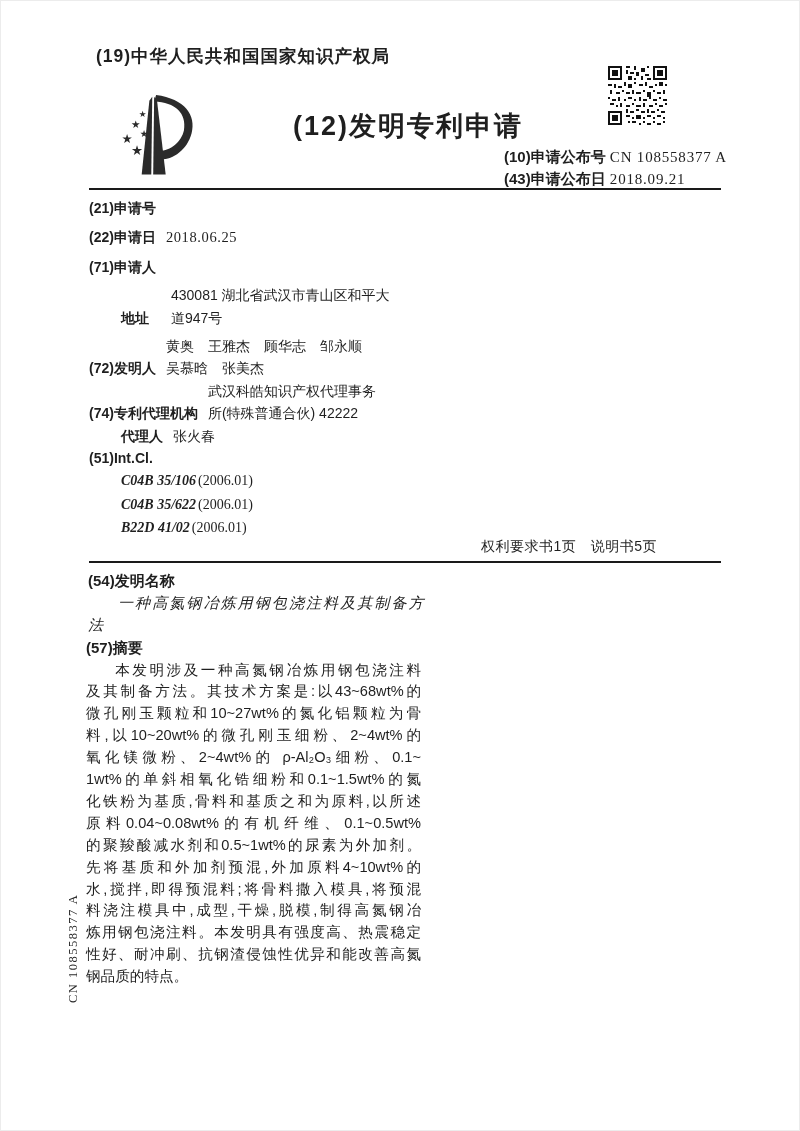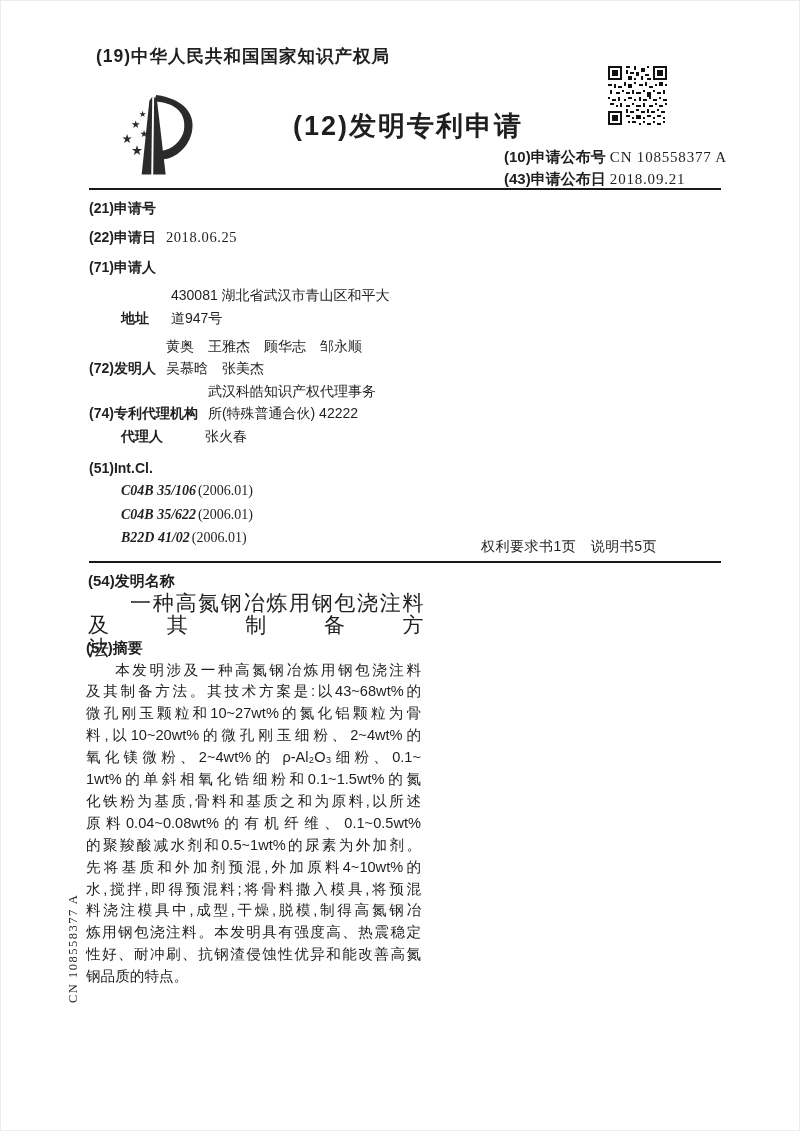--- a/index.html
+++ b/index.html
@@ -34,39 +34,39 @@
   .hr { background: #1a1a1a; height: 2px; width: 632px; left: 89px; }
   .hr1 { top: 188px; }
   .hr2 { top: 561px; }
 
   
   .biblio { left: 89px; top: 197px; width: 336px; font-size: 14px; line-height: 22.4px; }
   .b-row { display: flex; align-items: flex-end; }
   .b-label { font-weight: 700; white-space: nowrap; margin-right: 10px; }
   .b-val { flex: 1; }
   .indent { padding-left: 32px; }
-  .mb7 { margin-bottom: 7px; } .mb6 { margin-bottom: 6px; gap: 12px; } .mb2 { margin-bottom: 10px; gap: 32px; }
+  .mb7 { margin-bottom: 7px; } .mb6 { margin-bottom: 6px; gap: 12px; } .mb2 { margin-bottom: 0; }
   .num { font-family: "Liberation Serif", serif; font-size: 14.5px; letter-spacing: 0.6px; }
   .cl-row { padding-left: 32px; }
   .cl-code { font-family: "Liberation Serif", serif; font-weight: 700; font-style: italic; margin-right: 2px; }
   .cl-ver { font-family: "Liberation Serif", serif; }
 
   .pagesinfo { left: 481px; top: 538px; font-size: 14px; letter-spacing: 0.5px; }
 
   
   .sec-label { font-size: 15px; font-weight: 700; line-height: 22px; }
   .titleblock { left: 88px; top: 570px; width: 336px; }
   .absblock   { left: 86px; top: 637px; width: 335px; }
   .just-lines div {
     text-align: justify;
     text-align-last: justify;
   }
   .just-lines div:first-child { text-indent: 2em; }
   .just-lines div:last-child { text-align: left; text-align-last: auto; }
-  .title-lines div { font-size: 21px; line-height: 22.4px; letter-spacing: 0.5px; }
+  .title-lines div { font-size: 15px; line-height: 22.4px; letter-spacing: 0.5px; font-style: italic; }
   .abs-lines div { font-size: 14.6px; line-height: 21.9px; }
   .abs-lines { margin-top: 0.5px; }
 
   
   .vcode {
     left: 66px; top: 1003px;
     transform: rotate(-90deg);
     transform-origin: 0 0;
     font-family: "Liberation Serif", serif;
     font-size: 12.5px; letter-spacing: 1.5px; color: #2a2a2a;

